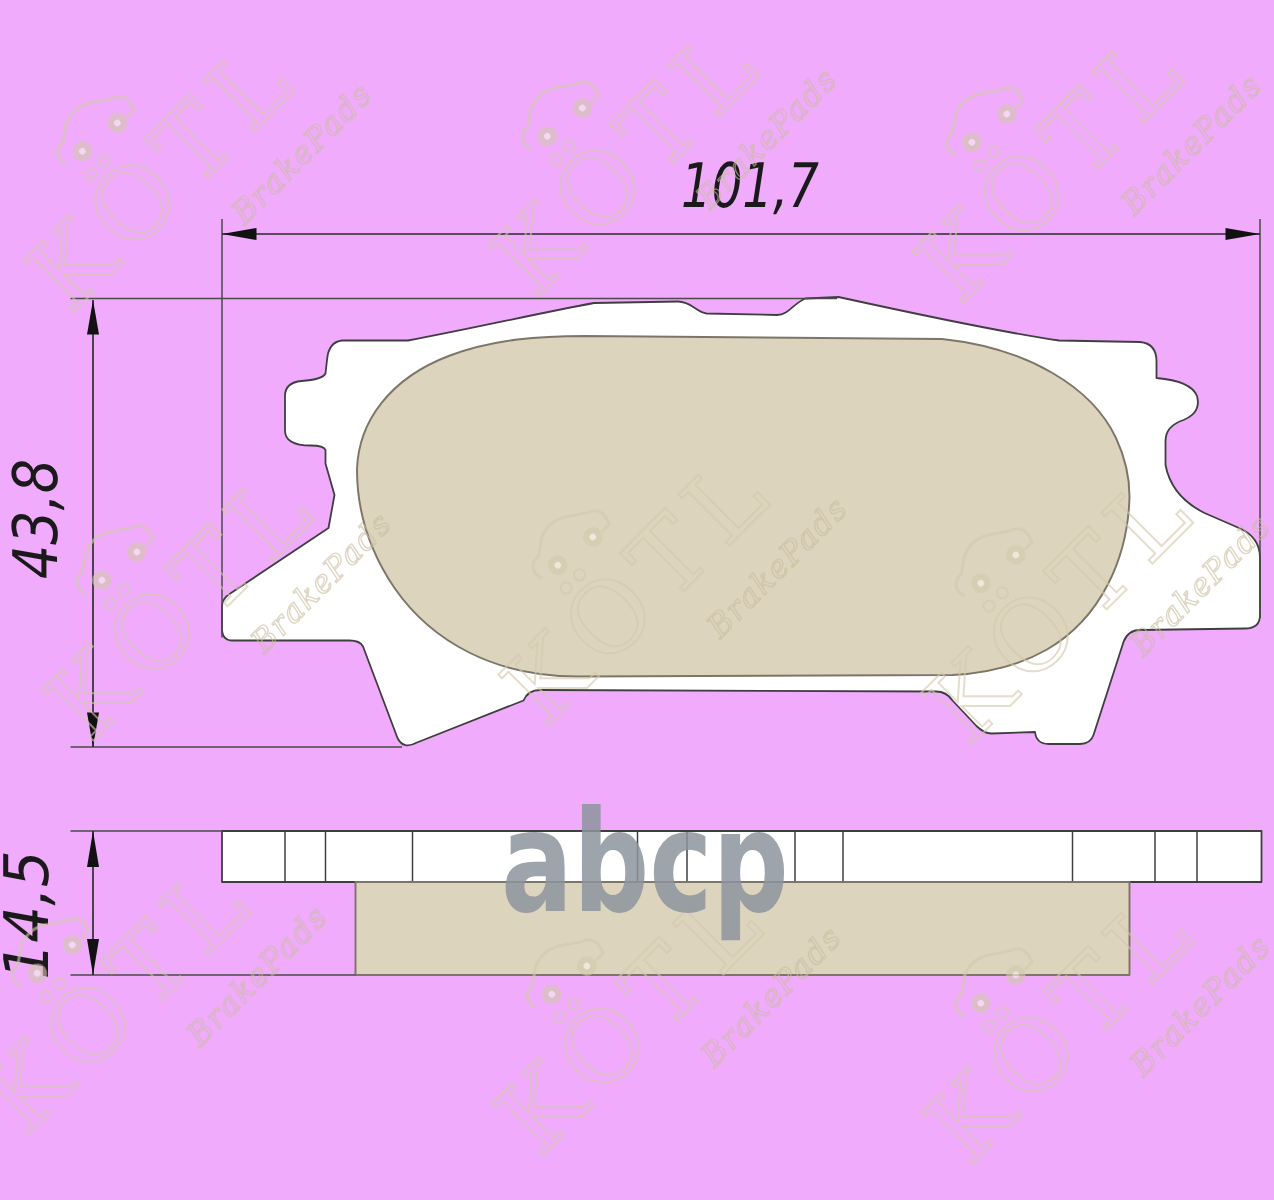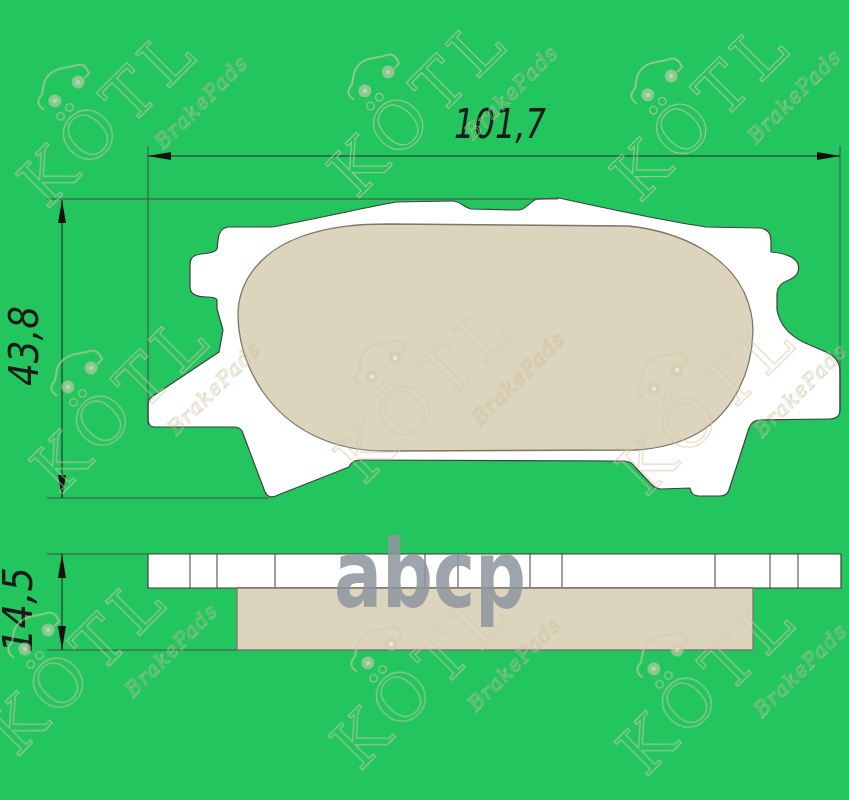--- a/index.html
+++ b/index.html
@@ -1,16 +1,16 @@
 <!DOCTYPE html>
 <html><head>
 <meta charset="utf-8">
 <style>
   html,body{margin:0;padding:0;background:#ffffff;}
-  .stage{position:relative;width:849px;height:800px;background:#22c55e;overflow:hidden;
+  .stage{position:relative;width:849px;height:800px;background:#f0abfc;overflow:hidden;
          font-family:"DejaVu Sans","Liberation Sans",sans-serif;}
   svg{display:block}
   .plate{fill:#ffffff;stroke:#3f3f3f;stroke-width:1.2;stroke-linejoin:round;}
   .friction{stroke:#7d7668;stroke-width:1.3;stroke-linejoin:round;}
   .proj{stroke:#3f3f3f;stroke-width:1;}
   .ext{stroke:#4a4a4a;stroke-width:1;}
   .dim{stroke:#2a2a2a;stroke-width:1.1;}
   .arrow{fill:#111;}
   .dimtext{font-family:"DejaVu Sans","Liberation Sans",sans-serif;
            font-style:italic;font-size:41px;fill:#1a1a1a;}

